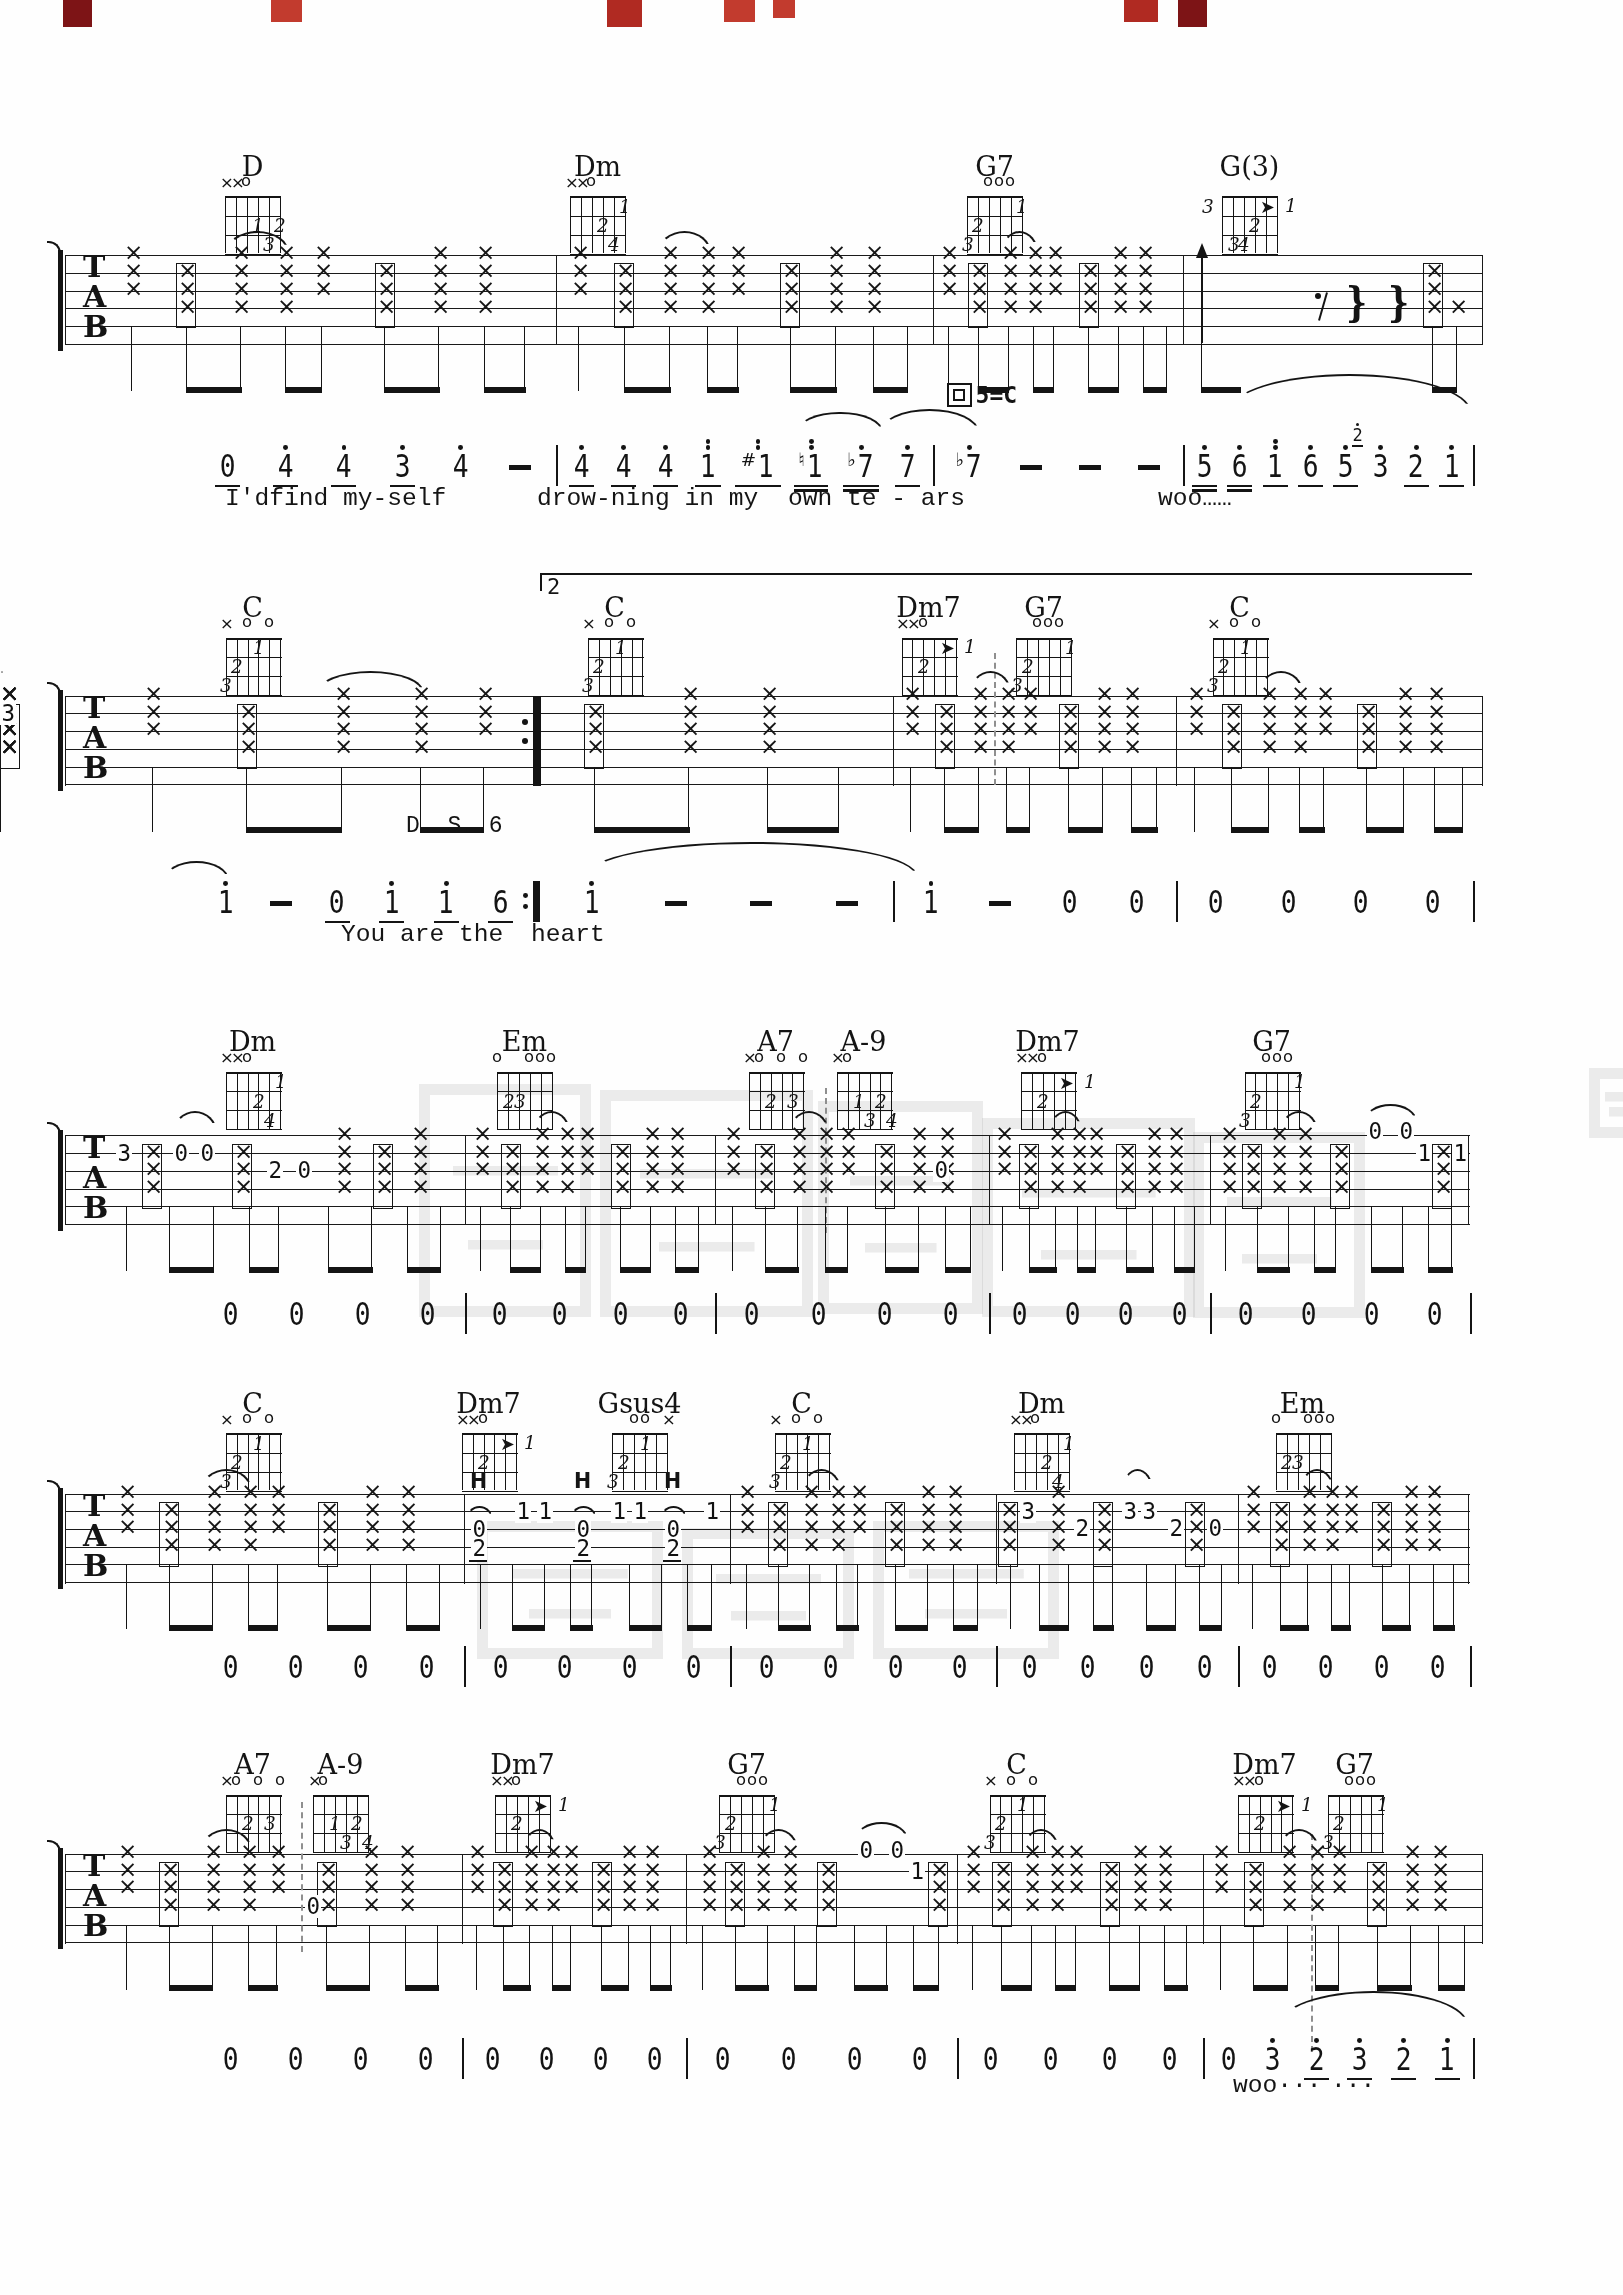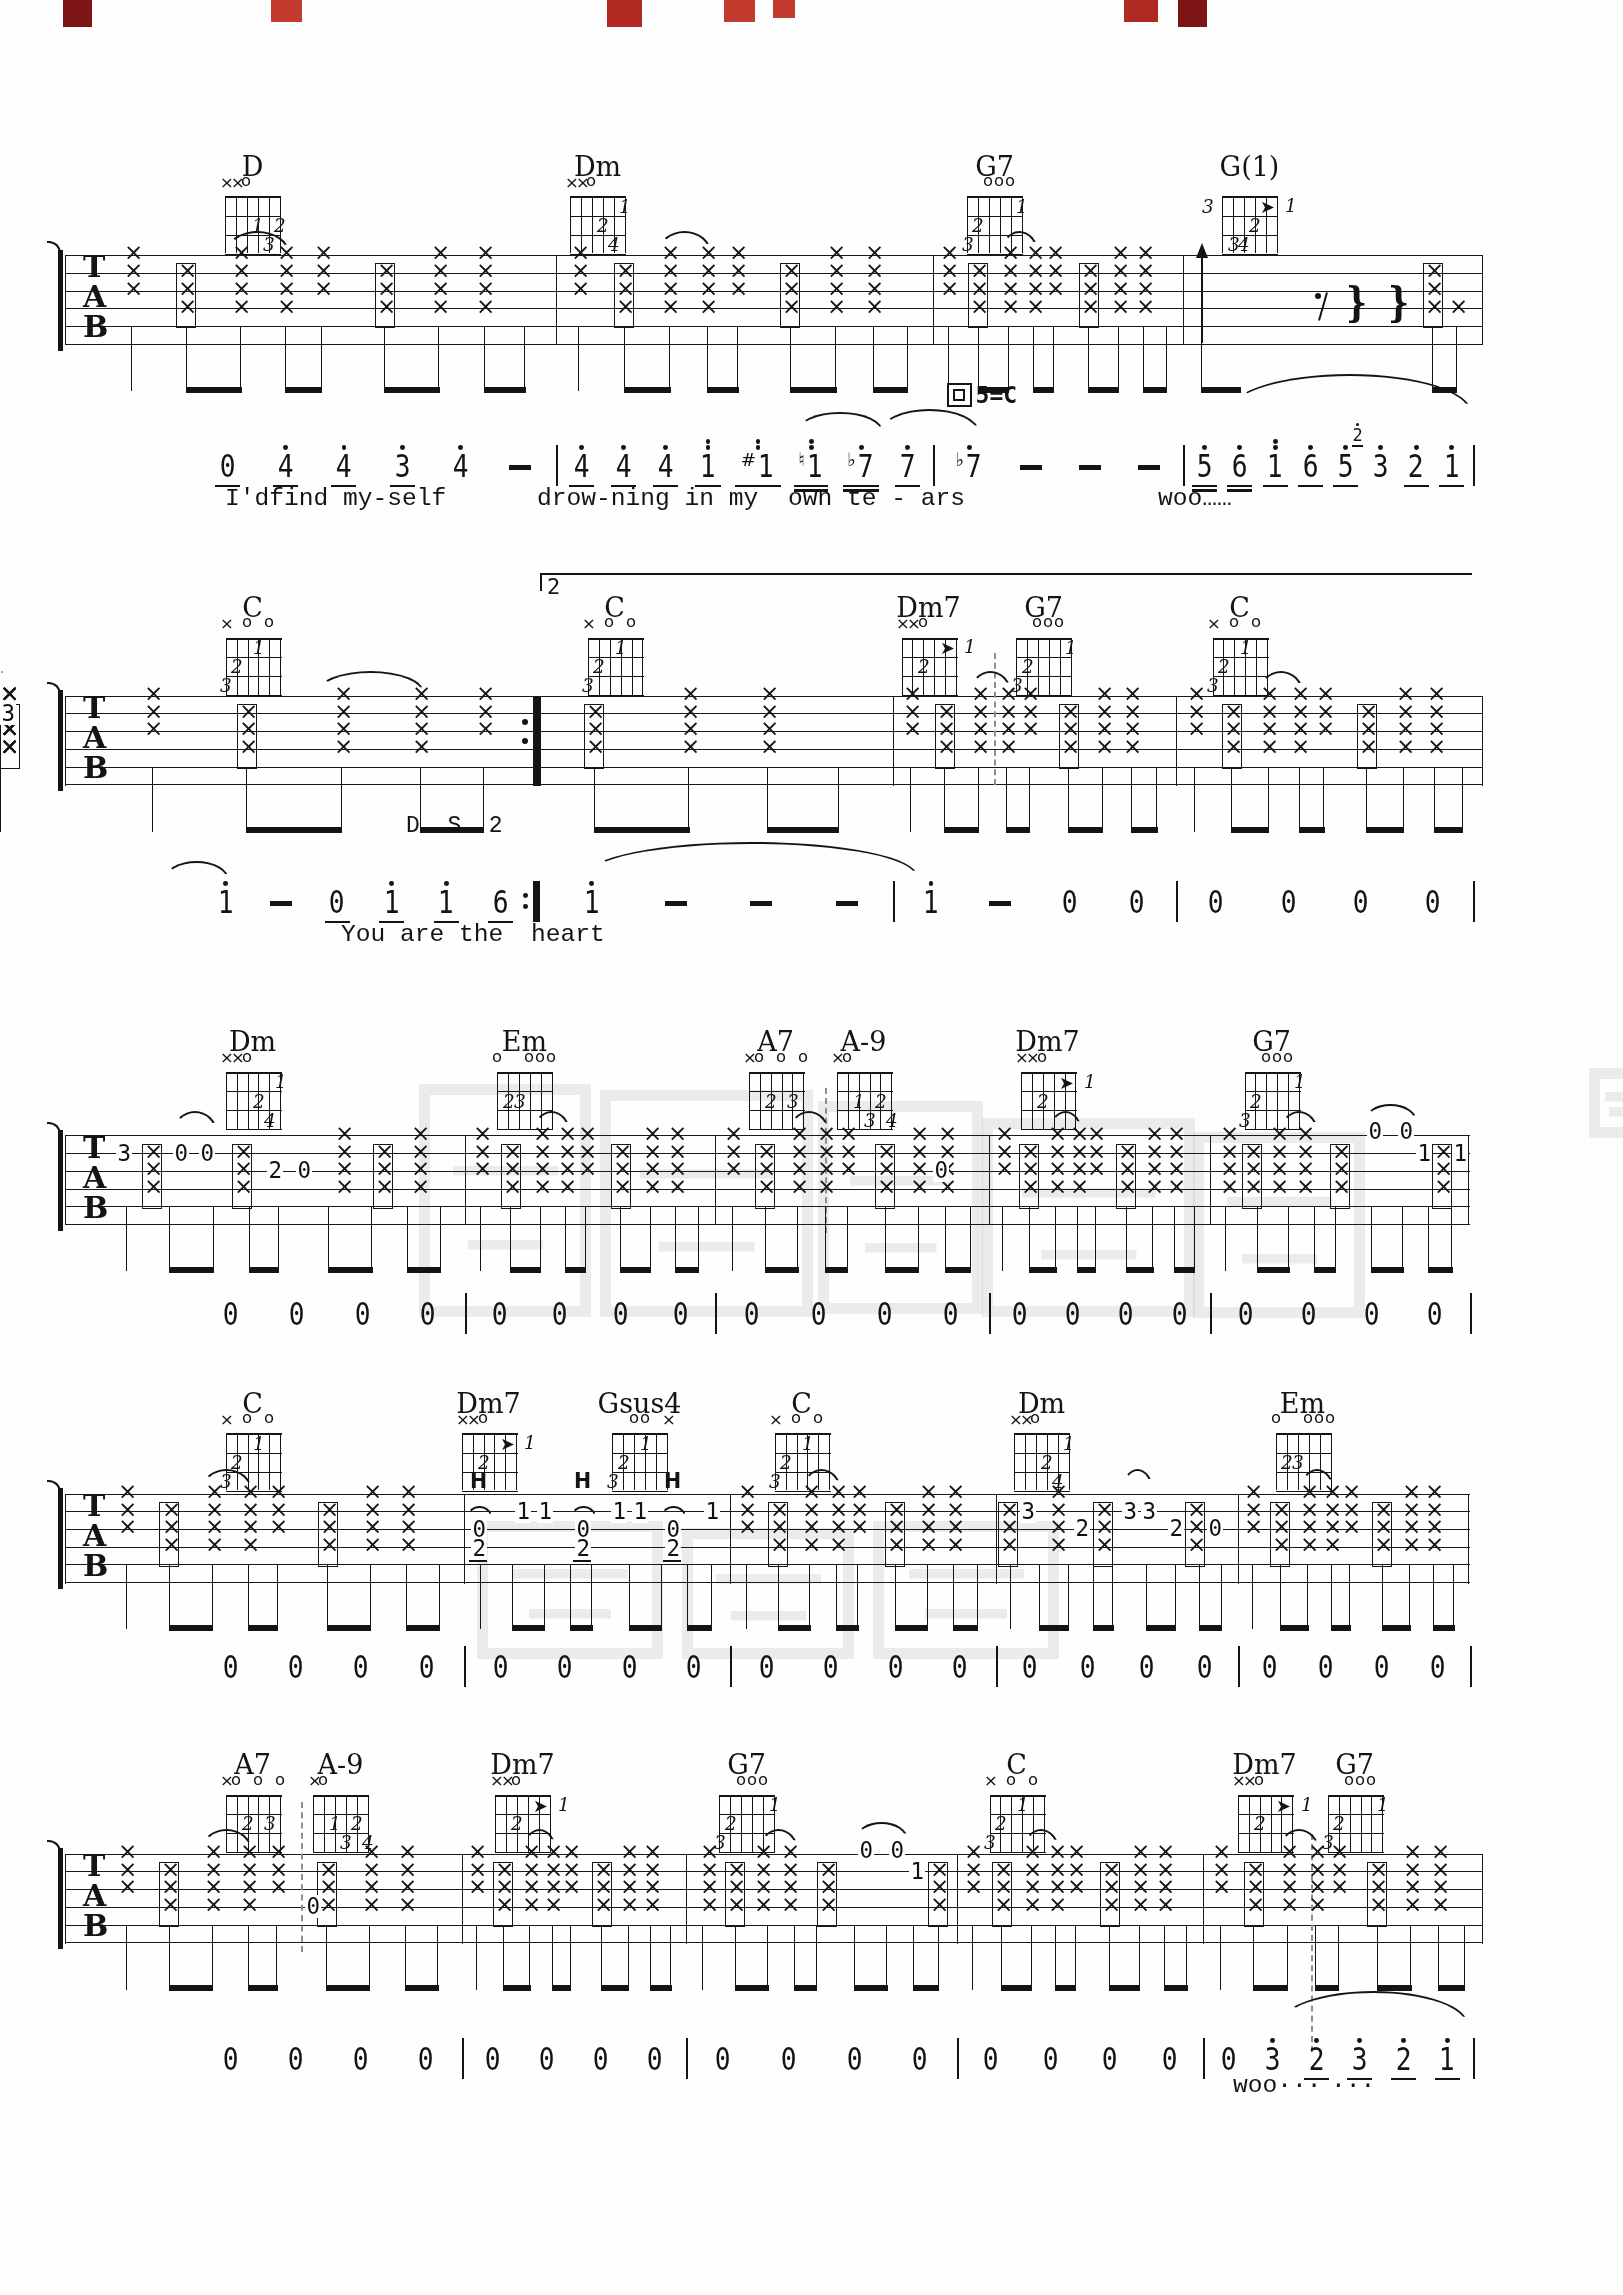--- a/index.html
+++ b/index.html
@@ -107,21 +107,21 @@
     <div class="gridline abs" style="left: 1000px; top: 196px; width: 1.4px; height: 57px;"></div>
     <div class="gridline abs" style="left: 1011px; top: 196px; width: 1.4px; height: 57px;"></div>
     <div class="gridline abs" style="left: 1022px; top: 196px; width: 1.4px; height: 57px;"></div>
     <div class="gridline abs" style="left: 967px; top: 196px; width: 56px; height: 2px;"></div>
     <div class="gridline abs" style="left: 967px; top: 216px; width: 56px; height: 1.4px;"></div>
     <div class="gridline abs" style="left: 967px; top: 235px; width: 56px; height: 1.4px;"></div>
     <div class="gridline abs" style="left: 967px; top: 254px; width: 56px; height: 1.4px;"></div>
     <div class="finger abs" style="left: 1016px; top: 198px;">1</div>
     <div class="finger abs" style="left: 972px; top: 217px;">2</div>
     <div class="finger abs" style="left: 962px; top: 236px;">3</div>
-    <div class="chordname abs" style="left: 1202px; top: 153px;">G(1)</div>
+    <div class="chordname abs" style="left: 1202px; top: 153px;">G(3)</div>
     <div class="gridline abs" style="left: 1222px; top: 196px; width: 1.4px; height: 57px;"></div>
     <div class="gridline abs" style="left: 1233px; top: 196px; width: 1.4px; height: 57px;"></div>
     <div class="gridline abs" style="left: 1244px; top: 196px; width: 1.4px; height: 57px;"></div>
     <div class="gridline abs" style="left: 1255px; top: 196px; width: 1.4px; height: 57px;"></div>
     <div class="gridline abs" style="left: 1266px; top: 196px; width: 1.4px; height: 57px;"></div>
     <div class="gridline abs" style="left: 1277px; top: 196px; width: 1.4px; height: 57px;"></div>
     <div class="gridline abs" style="left: 1222px; top: 196px; width: 56px; height: 2px;"></div>
     <div class="gridline abs" style="left: 1222px; top: 216px; width: 56px; height: 1.4px;"></div>
     <div class="gridline abs" style="left: 1222px; top: 235px; width: 56px; height: 1.4px;"></div>
     <div class="gridline abs" style="left: 1222px; top: 254px; width: 56px; height: 1.4px;"></div>
@@ -820,21 +820,21 @@
     <div class="stem abs" style="top: 767px; height: 65px;"></div>
     <div class="stem abs" style="top: 767px; height: 65px;"></div>
     <div class="beam abs" style="top: 827px;"></div>
     <div class="stem abs" style="top: 767px; height: 65px;"></div>
     <div class="stem abs" style="top: 767px; height: 65px;"></div>
     <div class="beam abs" style="top: 827px;"></div>
     <div class="stem abs" style="top: 767px; height: 65px;"></div>
     <div class="stem abs" style="top: 767px; height: 65px;"></div>
     <div class="beam abs" style="top: 827px;"></div>
     <div class="slur abs" style="top: 671px; height: 17.7px;"></div>
-    <div class="plaintext abs" style="left: 406px; top: 813px; font-size: 23px;">D. S. 2</div>
+    <div class="plaintext abs" style="left: 406px; top: 813px; font-size: 23px;">D. S. 6</div>
     <div class="abs" style="left: 198px; top: 870px; width: 330px; height: 75px; display: flex; justify-content: space-around; align-items: flex-start;">
       <div class="ntoken">
         <div class="ndots">
           <div class="ndot"></div>
         </div>
         <div class="ndigitrow">
           <span class="ndigit">1</span>
         </div>
       </div>
       <div class="ntoken">

